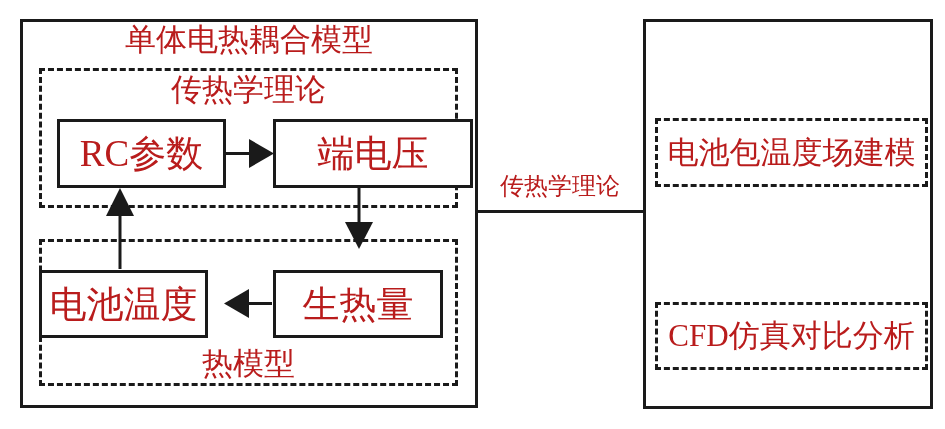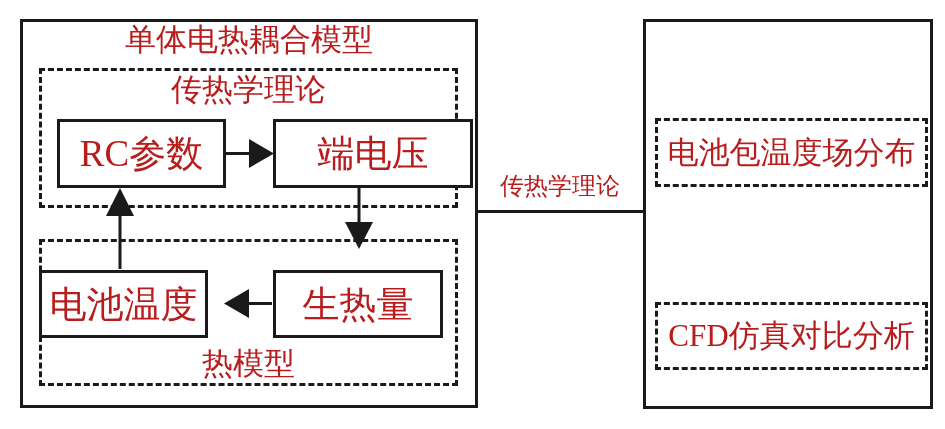--- a/index.html
+++ b/index.html
@@ -107,21 +107,21 @@
 
   <div class="connector-label" style="top:174px;">传热学理论</div>
 
   <div class="connector-hline"></div>
 
 
   <div class="solid-box" style="left:643px; top:19px; width:290px; height:390px;"></div>
 
 
   <div class="dashed-box" style="left:655px; top:118px; width:273px; height:69px; display:flex; align-items:center; justify-content:center;">
-    <span style="font-size:31px; white-space:nowrap;">电池包温度场分布</span>
+    <span style="font-size:31px; white-space:nowrap;">电池包温度场建模</span>
   </div>
 
   <div class="dashed-box" style="left:655px; top:302px; width:273px; height:68px; display:flex; align-items:center; justify-content:center;">
     <span style="font-size:31px; white-space:nowrap;">CFD仿真对比分析</span>
   </div>
 
   <svg class="arrow-layer" viewBox="0 0 945 429">
 
     <g>
       <line x1="226" y1="153.5" x2="250" y2="153.5" stroke="#1a1a1a" stroke-width="3"></line>

